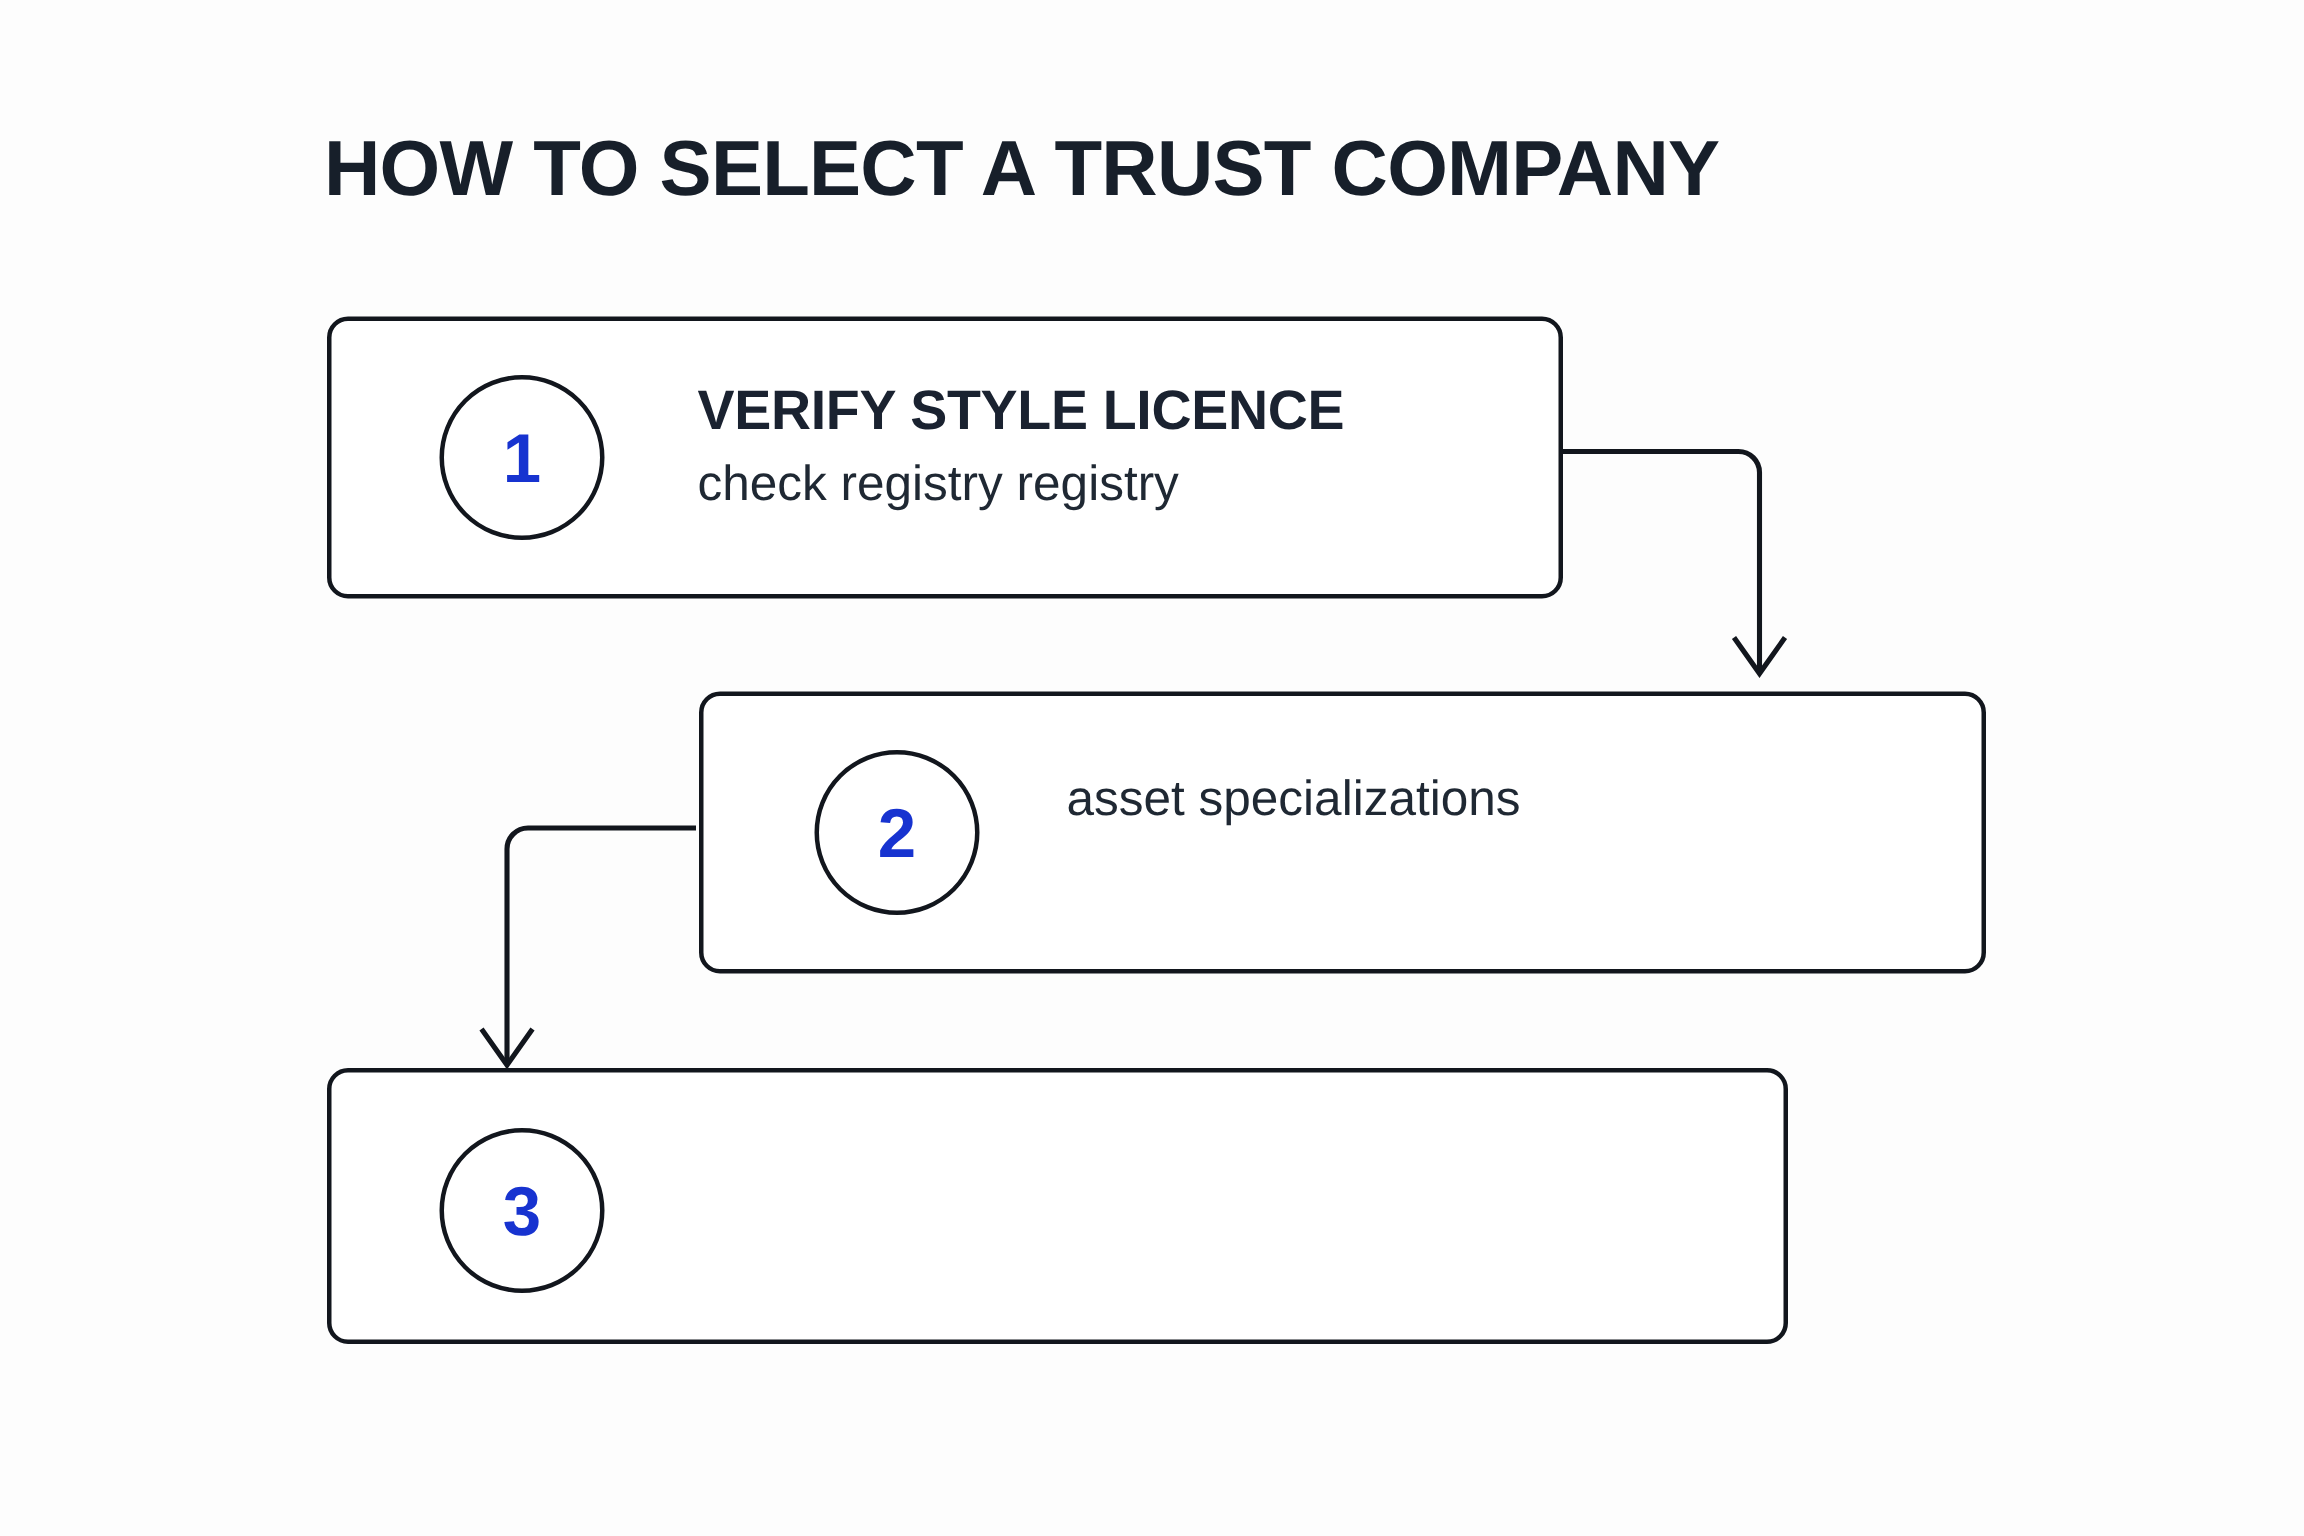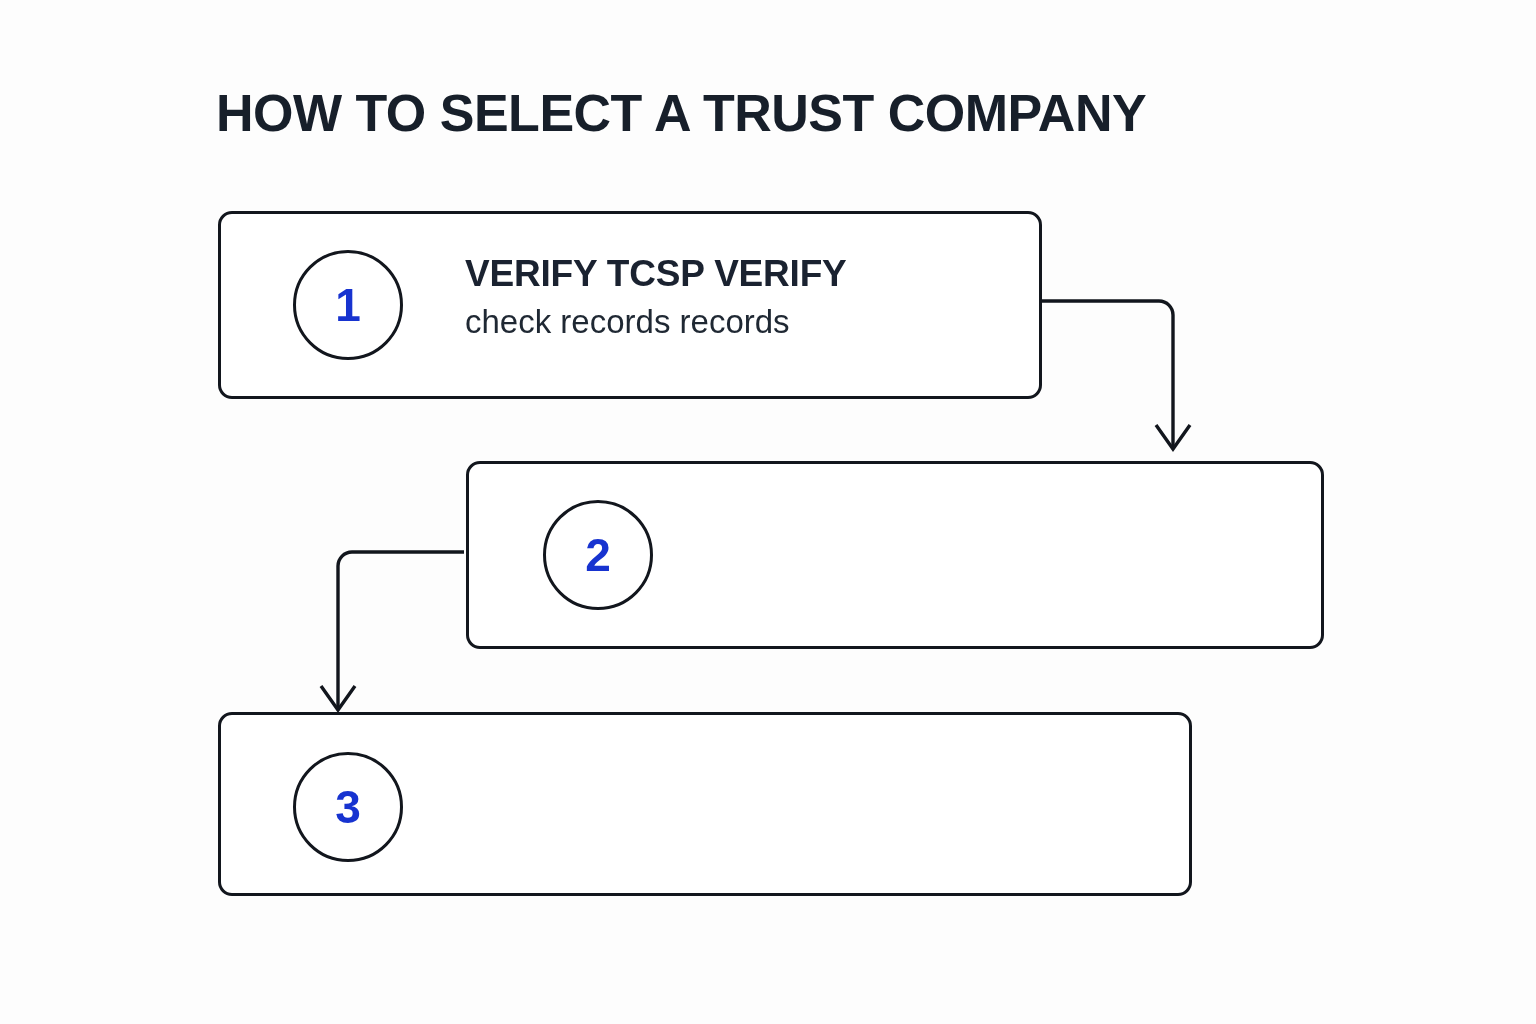--- a/index.html
+++ b/index.html
@@ -123,30 +123,31 @@
       <path d="M 464 552 H 352 A 14 14 0 0 0 338 566 V 708" fill="none" stroke="#12161d" stroke-width="3.4" stroke-linecap="butt" stroke-linejoin="round"></path>
       <path d="M 321 686 L 338 710 L 355 686" fill="none" stroke="#12161d" stroke-width="3.4" stroke-linecap="butt" stroke-linejoin="miter"></path>
     </g>
   </svg>
 
   <div class="step-box" id="step-box-1">
     <div class="step-badge">
       <span>1</span>
     </div>
     <div class="step-text">
-      <div class="step-heading">VERIFY TCSP VERIFY</div>
-      <div class="step-sub">check records records</div>
+      <div class="step-heading">VERIFY STYLE LICENCE</div>
+      <div class="step-sub">check registry registry</div>
     </div>
   </div>
 
   <div class="step-box" id="step-box-2">
     <div class="step-badge">
       <span>2</span>
     </div>
     <div class="step-text">
+      <div class="step-sub">asset specializations</div>
     </div>
   </div>
 
   <div class="step-box" id="step-box-3">
     <div class="step-badge">
       <span>3</span>
     </div>
   </div>
 
 </div>

